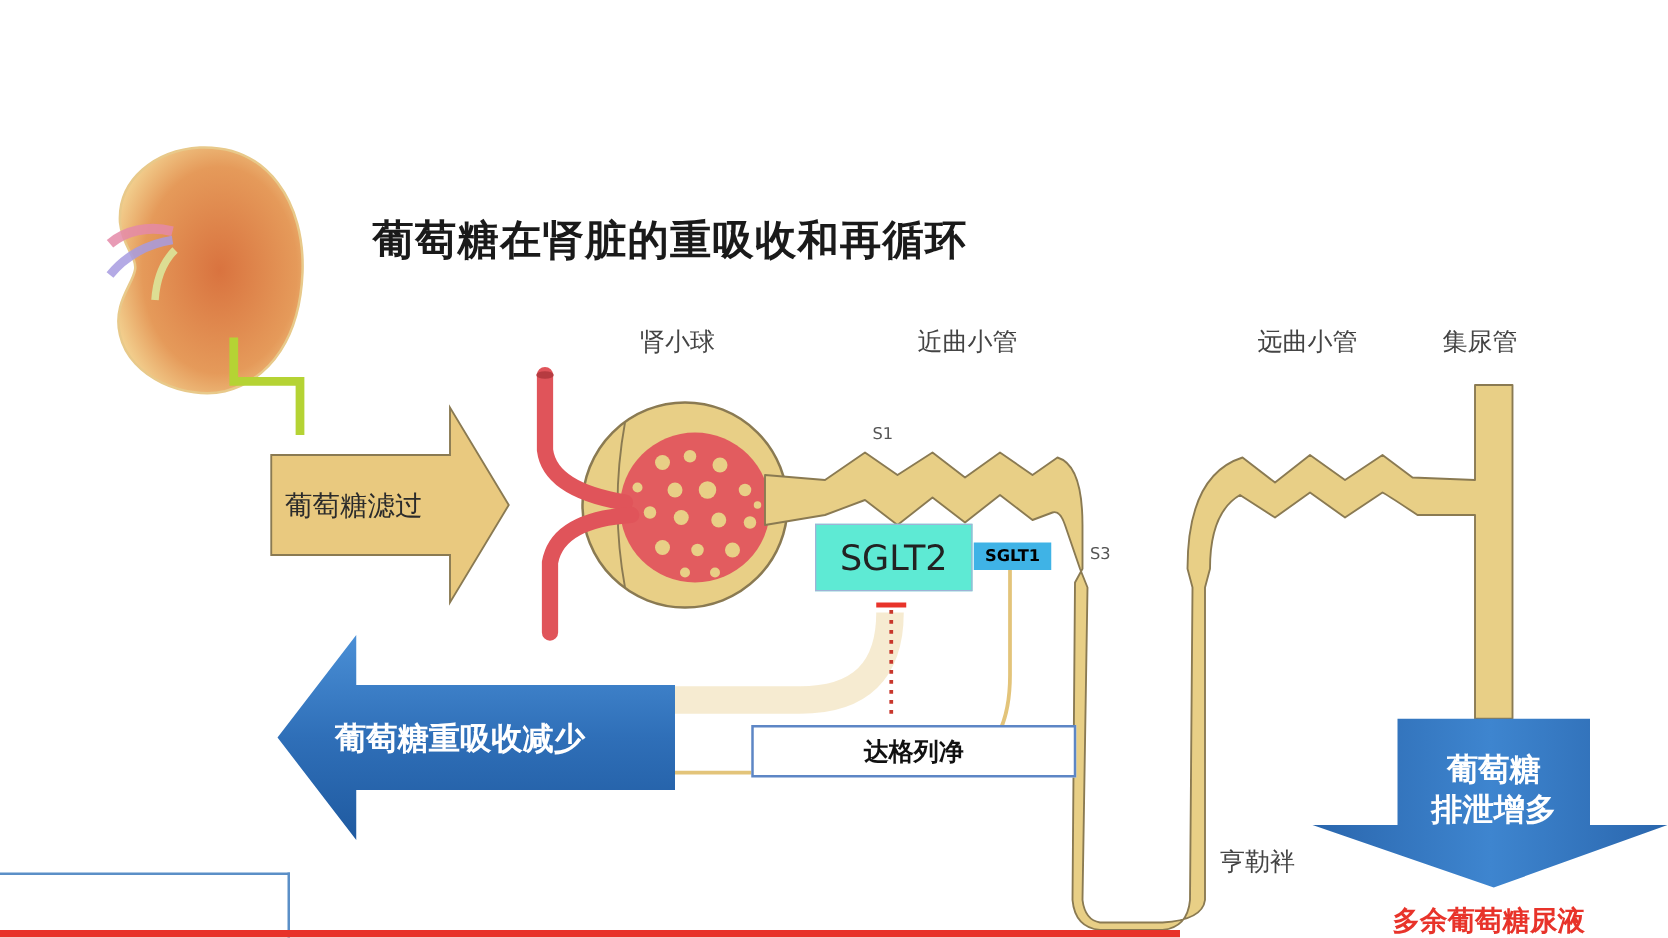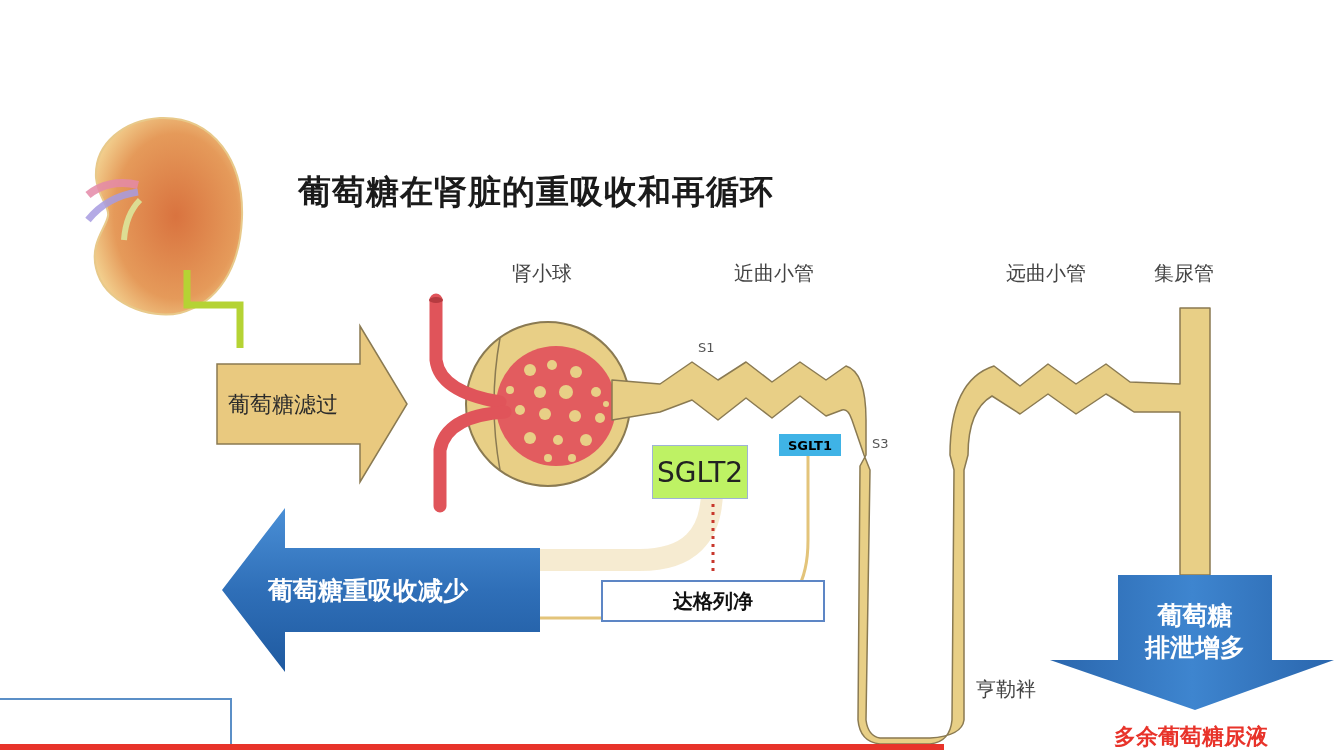--- a/index.html
+++ b/index.html
@@ -2,25 +2,25 @@
 <html><head>
 <meta charset="utf-8">
 <style>
   html,body{margin:0;padding:0;}
   body{width:1334px;height:750px;background:#ffffff;position:relative;overflow:hidden;
        font-family:"DejaVu Sans","Liberation Sans",sans-serif;}
   .abs{position:absolute;}
   .lbl{position:absolute;color:#444;font-size:20px;white-space:nowrap;}
   .title{position:absolute;left:298px;top:170px;font-size:33px;font-weight:bold;color:#1a1a1a;letter-spacing:1px;white-space:nowrap;}
   .small{position:absolute;font-size:13px;color:#555;}
-  .sglt2{position:absolute;left:652px;top:419px;width:96px;height:54px;border:1.5px solid #9fb3d6;background:#bef264;
-         font-size:28px;color:#222;display:flex;align-items:center;justify-content:center;box-sizing:border-box;margin-top:26px;}
+  .sglt2{position:absolute;left:652px;top:419px;width:126px;height:54px;border:1.5px solid #9fb3d6;background:#5eead4;
+         font-size:28px;color:#222;display:flex;align-items:center;justify-content:center;box-sizing:border-box;}
   .sglt1{position:absolute;left:779px;top:434px;width:62px;height:22px;background:#3fb3e6;font-size:13px;color:#000000;
          display:flex;align-items:center;justify-content:center;font-weight:bold;}
-  .drug{position:absolute;left:601px;top:580px;width:224px;height:42px;border:2px solid #5d86c5;background:#fff;box-sizing:border-box;
+  .drug{position:absolute;left:601px;top:580px;width:260px;height:42px;border:2px solid #5d86c5;background:#fff;box-sizing:border-box;
         font-size:20px;font-weight:bold;color:#111;display:flex;align-items:center;justify-content:center;}
   .bottombar{position:absolute;left:0;top:744px;width:944px;height:6px;background:#e8332a;}
   .corner-box{position:absolute;left:0;top:698px;width:232px;height:60px;border-top:2px solid #5b8fc7;border-right:2px solid #5b8fc7;box-sizing:border-box;}
 </style>
 </head>
 <body>
 
 <svg class="abs" style="left:0;top:0" width="1334" height="750" viewBox="0 0 1334 750">
   <defs>
     <linearGradient id="blueGrad" x1="0" y1="0" x2="0" y2="1">

